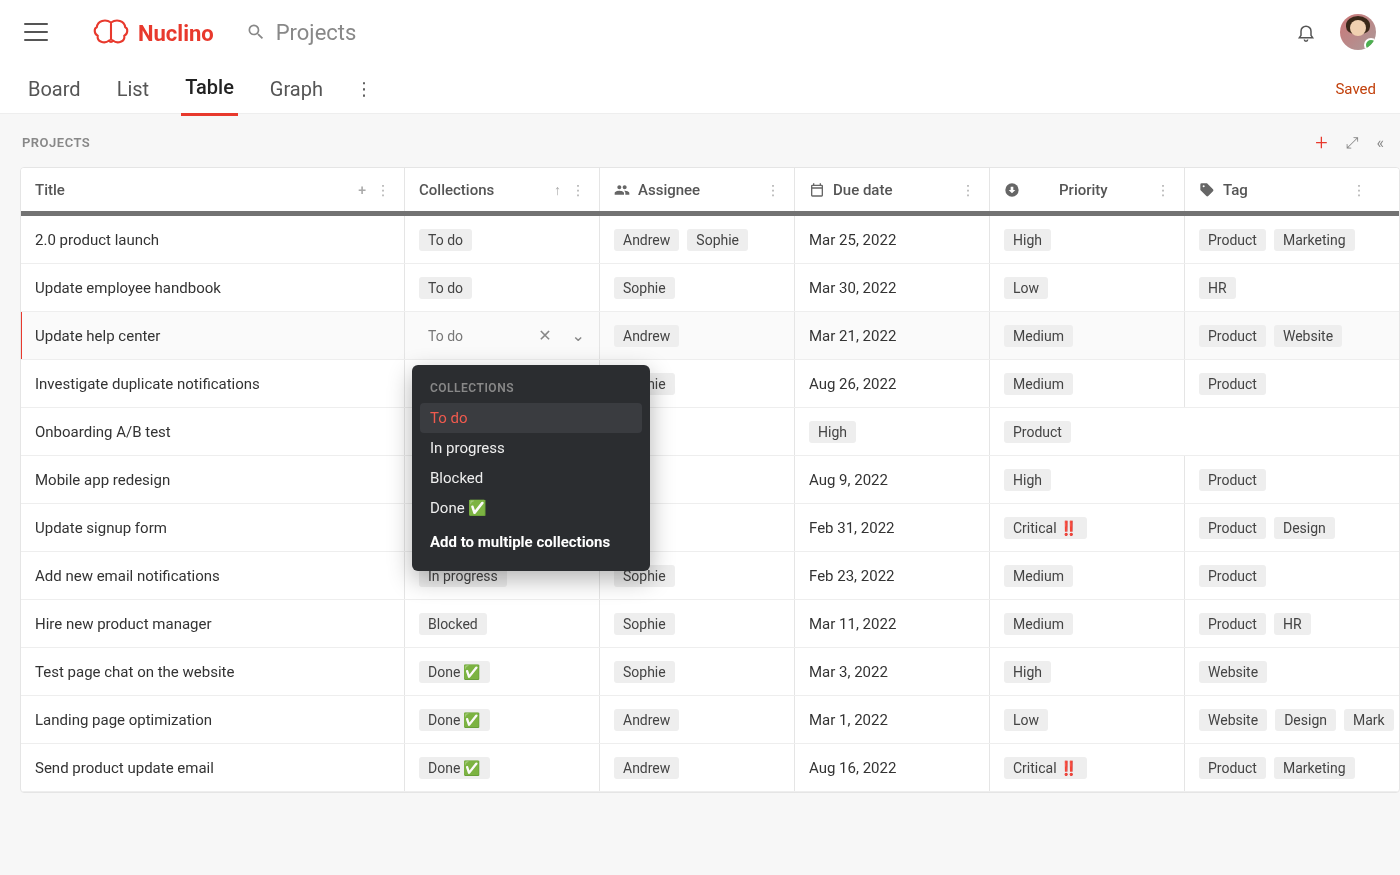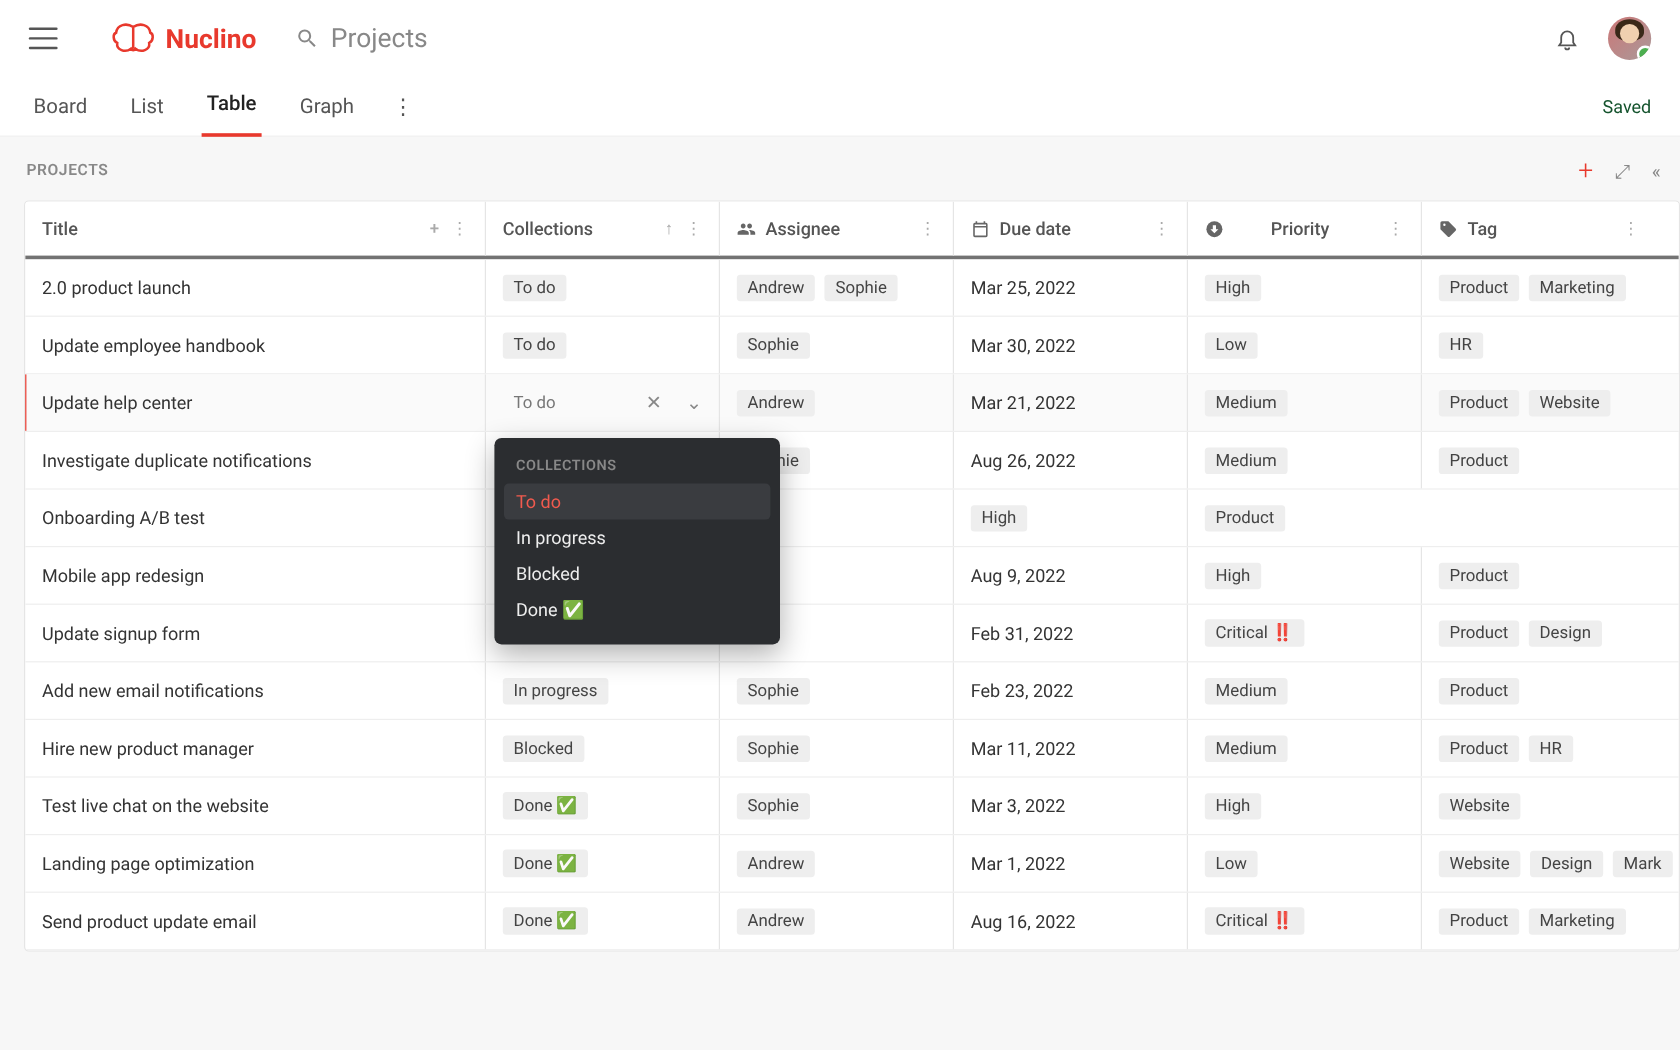--- a/index.html
+++ b/index.html
@@ -12,32 +12,32 @@
 .logo-text { color: #e8392d; font-weight: 700; font-size: 22px; }
 .search { display: flex; align-items: center; flex: 1; color: #888; }
 .search-icon-svg { width: 20px; height: 20px; margin-right: 10px; fill: #888; }
 .search-text { font-size: 22px; color: #888; }
 .header-right { display: flex; align-items: center; gap: 24px; }
 .bell-icon { width: 20px; height: 22px; }
 .avatar { width: 36px; height: 36px; border-radius: 50%; background: linear-gradient(135deg,#c77,#a99); position: relative; overflow: hidden; }
 .avatar::after { content:''; position:absolute; bottom:-2px; right:-2px; width:10px; height:10px; background:#4caf50; border:2px solid #fff; border-radius:50%; }
 .tabs-bar { display: flex; align-items: center; padding: 0 24px; border-bottom: 1px solid #eee; height: 50px; justify-content: space-between; }
 .tabs { display: flex; align-items: center; gap: 28px; }
-.tab { color: #555; font-size: 17px; padding: 14px 4px; cursor: pointer; }
+.tab { color: #555; font-size: 20px; padding: 14px 4px; cursor: pointer; }
 .tab.active { color: #222; font-weight: 500; border-bottom: 3px solid #e8392d; }
 .more-dots { color: #555; font-size: 18px; cursor: pointer; }
-.saved { color: #14532d; font-size: 15px; }
+.saved { color: #c2410c; font-size: 15px; }
 .content { background: #f7f7f7; padding: 14px 0 0 20px; height: calc(875px - 114px); overflow: hidden; }
 .section-header { display: flex; justify-content: space-between; align-items: center; padding: 2px 16px 12px 2px; }
 .section-title { color: #888; font-size: 13px; letter-spacing: 0.5px; font-weight: 600; }
 .section-actions { display: flex; gap: 18px; color: #888; align-items: center; }
 .plus-icon { color: #e8392d; font-size: 22px; font-weight: 300; }
 .collapse-icon, .chevrons-icon { font-size: 16px; }
 .table { background: #fff; border: 1px solid #e5e5e5; border-radius: 4px; overflow: hidden; }
-.thead { display: flex; border-bottom: 3px solid #737373; background: #fff; height: 48px; align-items: center; }
+.thead { display: flex; border-bottom: 5px solid #737373; background: #fff; height: 48px; align-items: center; }
 .th, .td { padding: 0 14px; display: flex; align-items: center; }
 .th { color: #555; font-weight: 500; font-size: 15px; position: relative; }
 .col-title { width: 384px; border-right: 1px solid #e5e5e5; height: 100%; }
 .col-collections { width: 195px; border-right: 1px solid #e5e5e5; height: 100%; }
 .col-assignee { width: 195px; border-right: 1px solid #e5e5e5; height: 100%; }
 .col-duedate { width: 195px; border-right: 1px solid #e5e5e5; height: 100%; }
 .col-priority { width: 195px; border-right: 1px solid #e5e5e5; height: 100%; gap: 31px; }
 .col-tag { width: 195px; height: 100%; }
 .th-icon { width: 16px; height: 16px; margin-right: 8px; fill: #666; }
 .th-actions { margin-left: auto; display: flex; gap: 10px; color: #aaa; font-size: 14px; align-items: center; }
@@ -297,21 +297,21 @@
           <div class="td col-duedate">Mar 11, 2022</div>
           <div class="td col-priority">
             <span class="chip">Medium</span>
           </div>
           <div class="td col-tag">
             <span class="chip">Product</span>
             <span class="chip">HR</span>
           </div>
         </div>
         <div class="trow">
-          <div class="td col-title">Test live chat on the website</div>
+          <div class="td col-title">Test page chat on the website</div>
           <div class="td col-collections">
             <span class="chip">Done ✅</span>
           </div>
           <div class="td col-assignee">
             <span class="chip">Sophie</span>
           </div>
           <div class="td col-duedate">Mar 3, 2022</div>
           <div class="td col-priority">
             <span class="chip">High</span>
           </div>
@@ -357,13 +357,14 @@
       </div>
   </div>
 </div>
 
 <div class="dropdown">
   <div class="dropdown-header">COLLECTIONS</div>
   <div class="dropdown-item selected">To do</div>
   <div class="dropdown-item">In progress</div>
   <div class="dropdown-item">Blocked</div>
   <div class="dropdown-item">Done ✅</div>
+  <div class="dropdown-item bold">Add to multiple collections</div>
 </div>
 
 </body></html>

